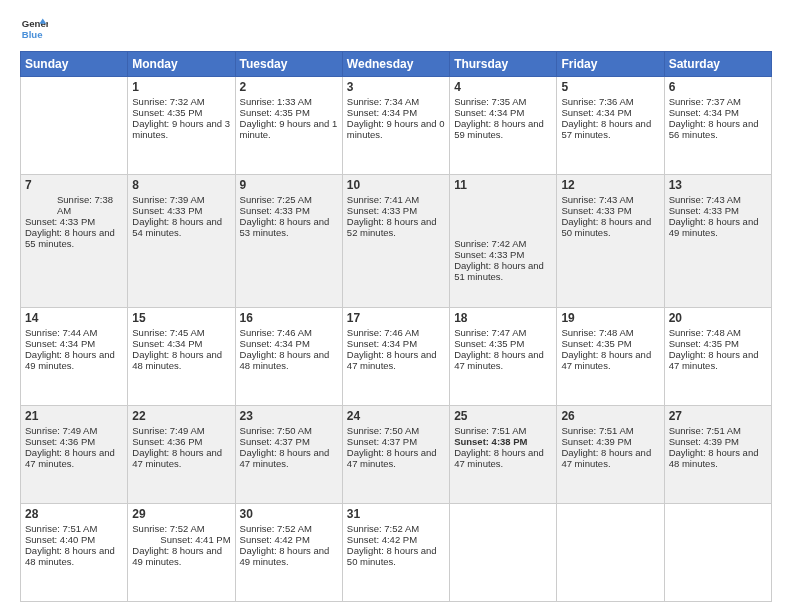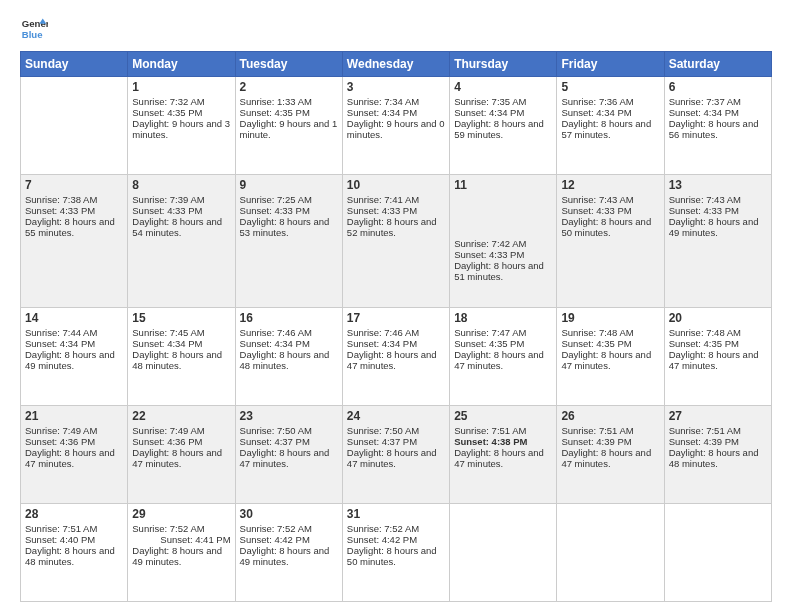--- a/index.html
+++ b/index.html
@@ -147,21 +147,21 @@
           <td>
             <span class="day-num">6</span>
             <span style="display: block;">Sunrise: 7:37 AM</span>
             <span style="display: block;">Sunset: 4:34 PM</span>
             <span style="display: block;">Daylight: 8 hours and 56 minutes.</span>
           </td>
         </tr>
         <tr class="row-shaded">
           <td>
             <span class="day-num">7</span>
-            <span style="display: block;">Sunrise: 7:38 AM</span>
+            <span style="display: block; margin-left: 32px;">Sunrise: 7:38 AM</span>
             <span style="display: block;">Sunset: 4:33 PM</span>
             <span style="display: block;">Daylight: 8 hours and 55 minutes.</span>
           </td>
           <td>
             <span class="day-num">8</span>
             <span style="display: block;">Sunrise: 7:39 AM</span>
             <span style="display: block;">Sunset: 4:33 PM</span>
             <span style="display: block;">Daylight: 8 hours and 54 minutes.</span>
           </td>
           <td>

